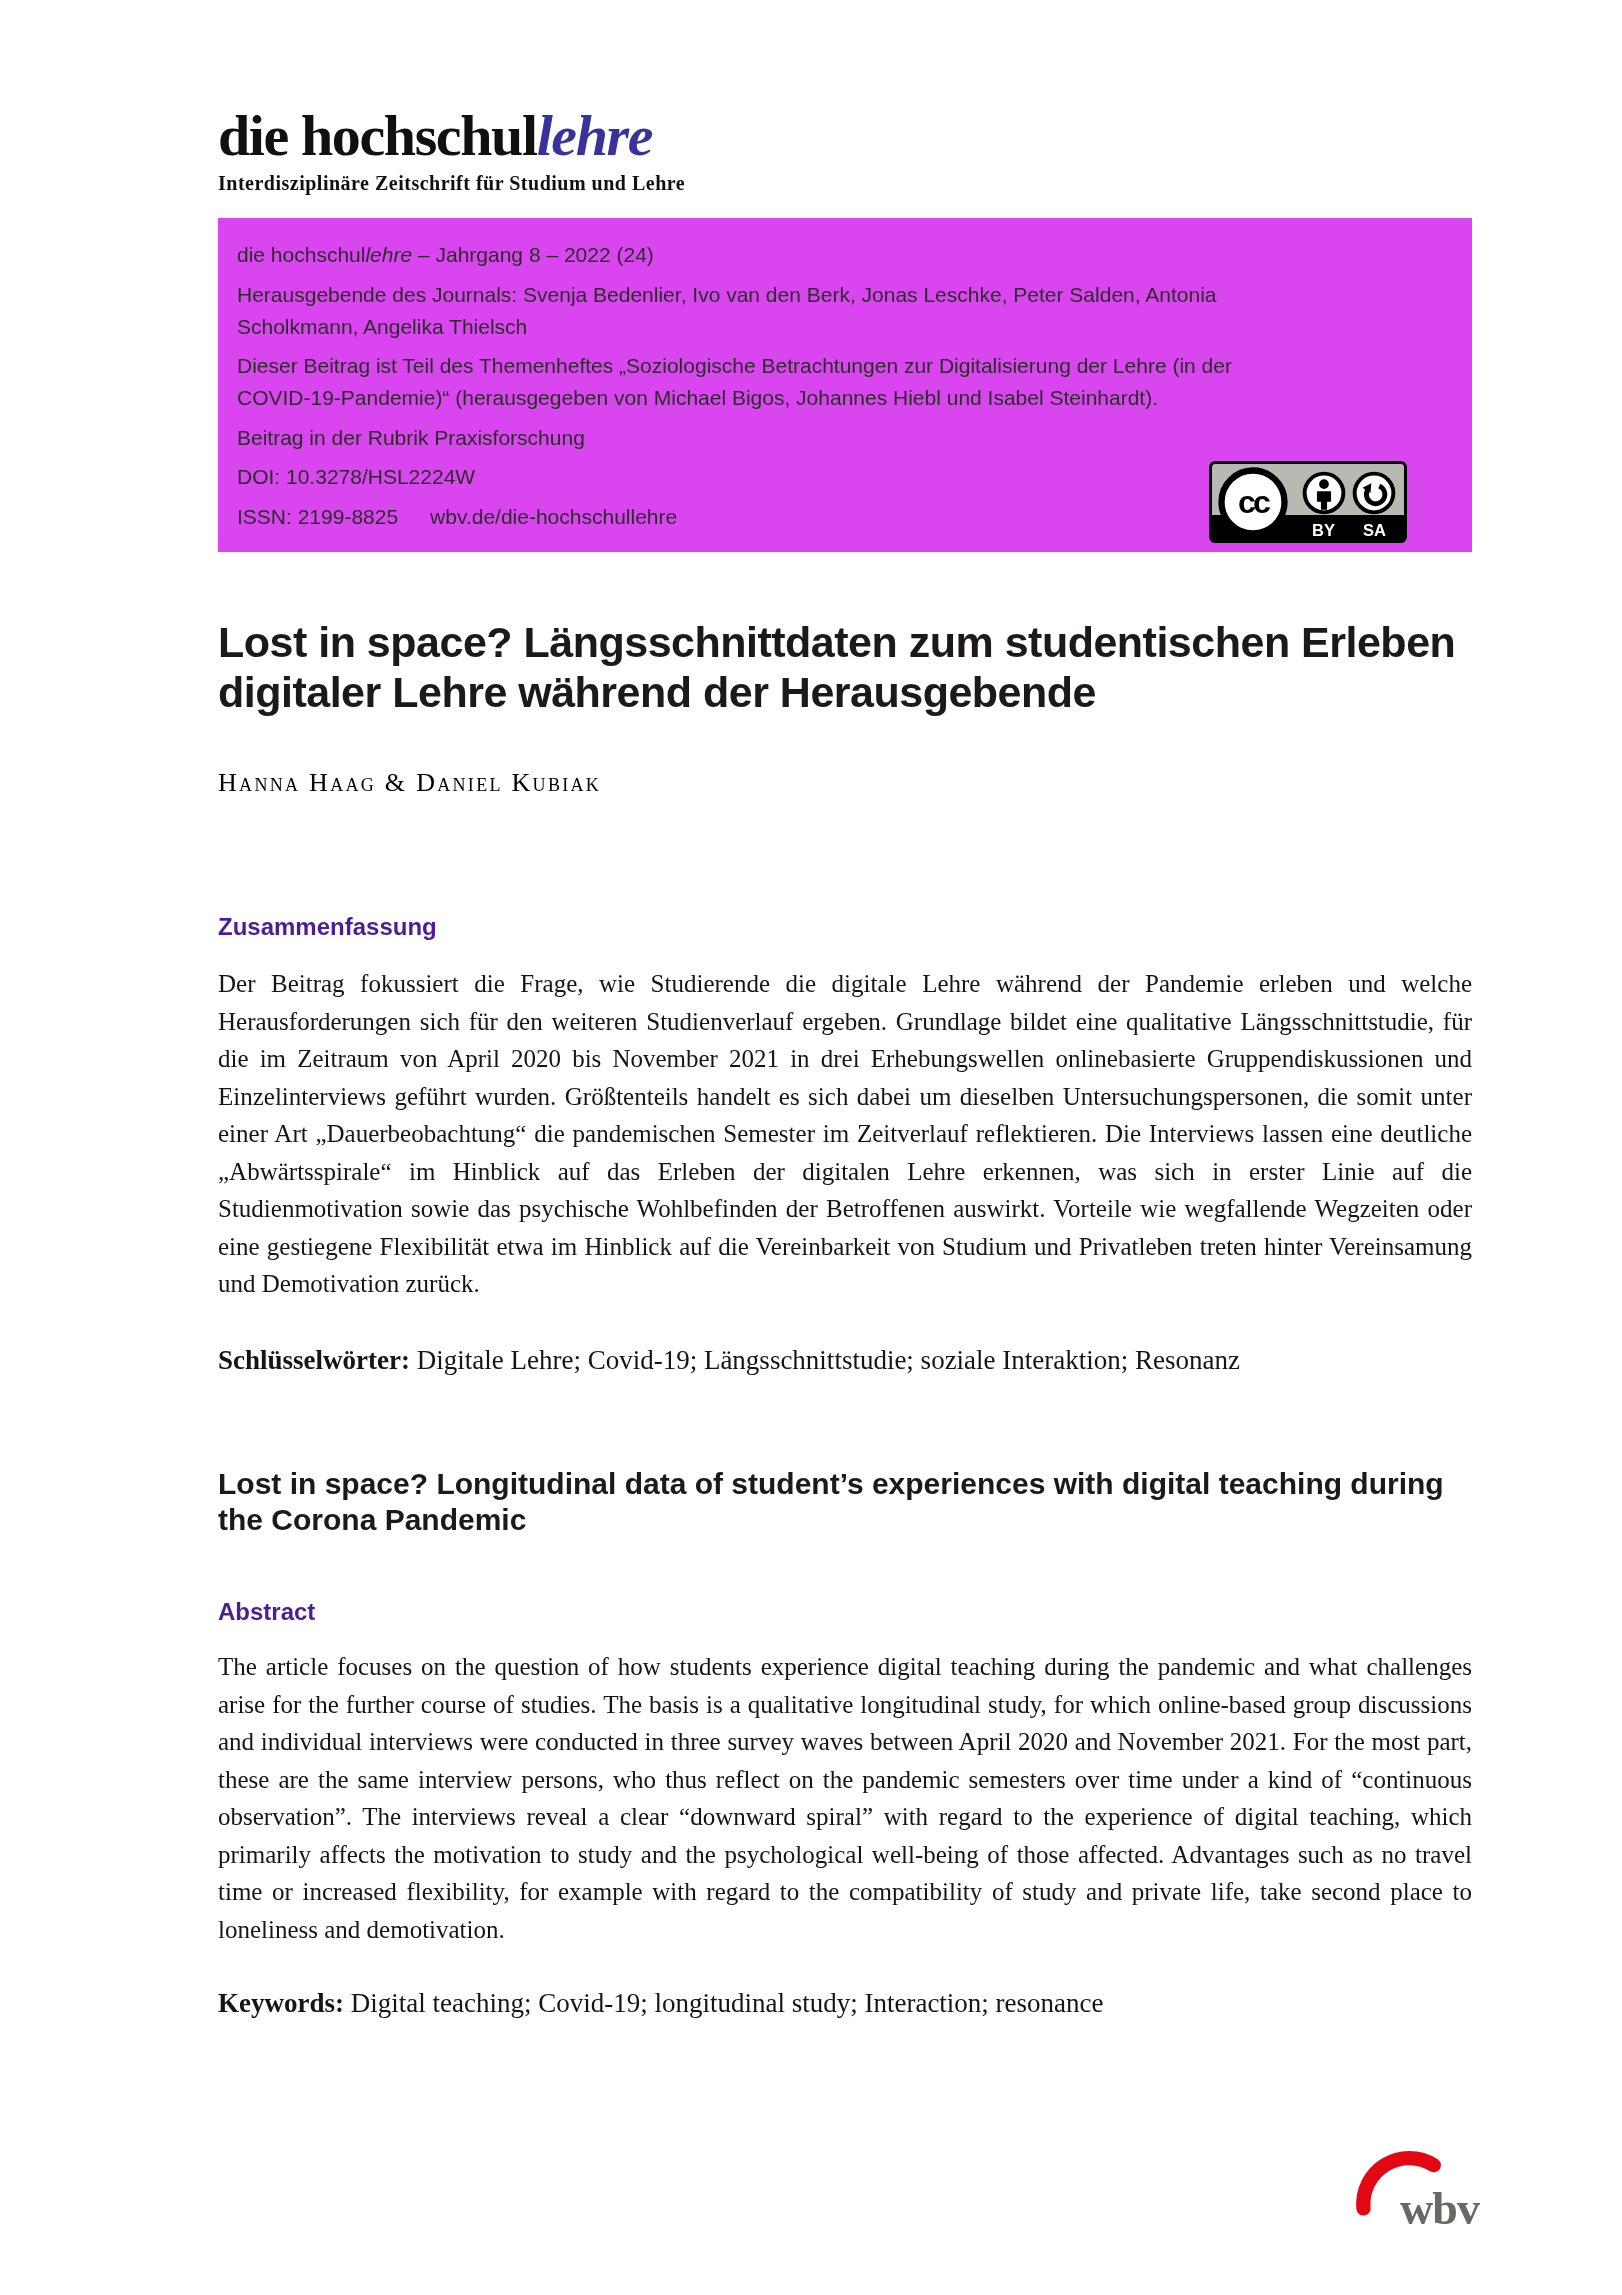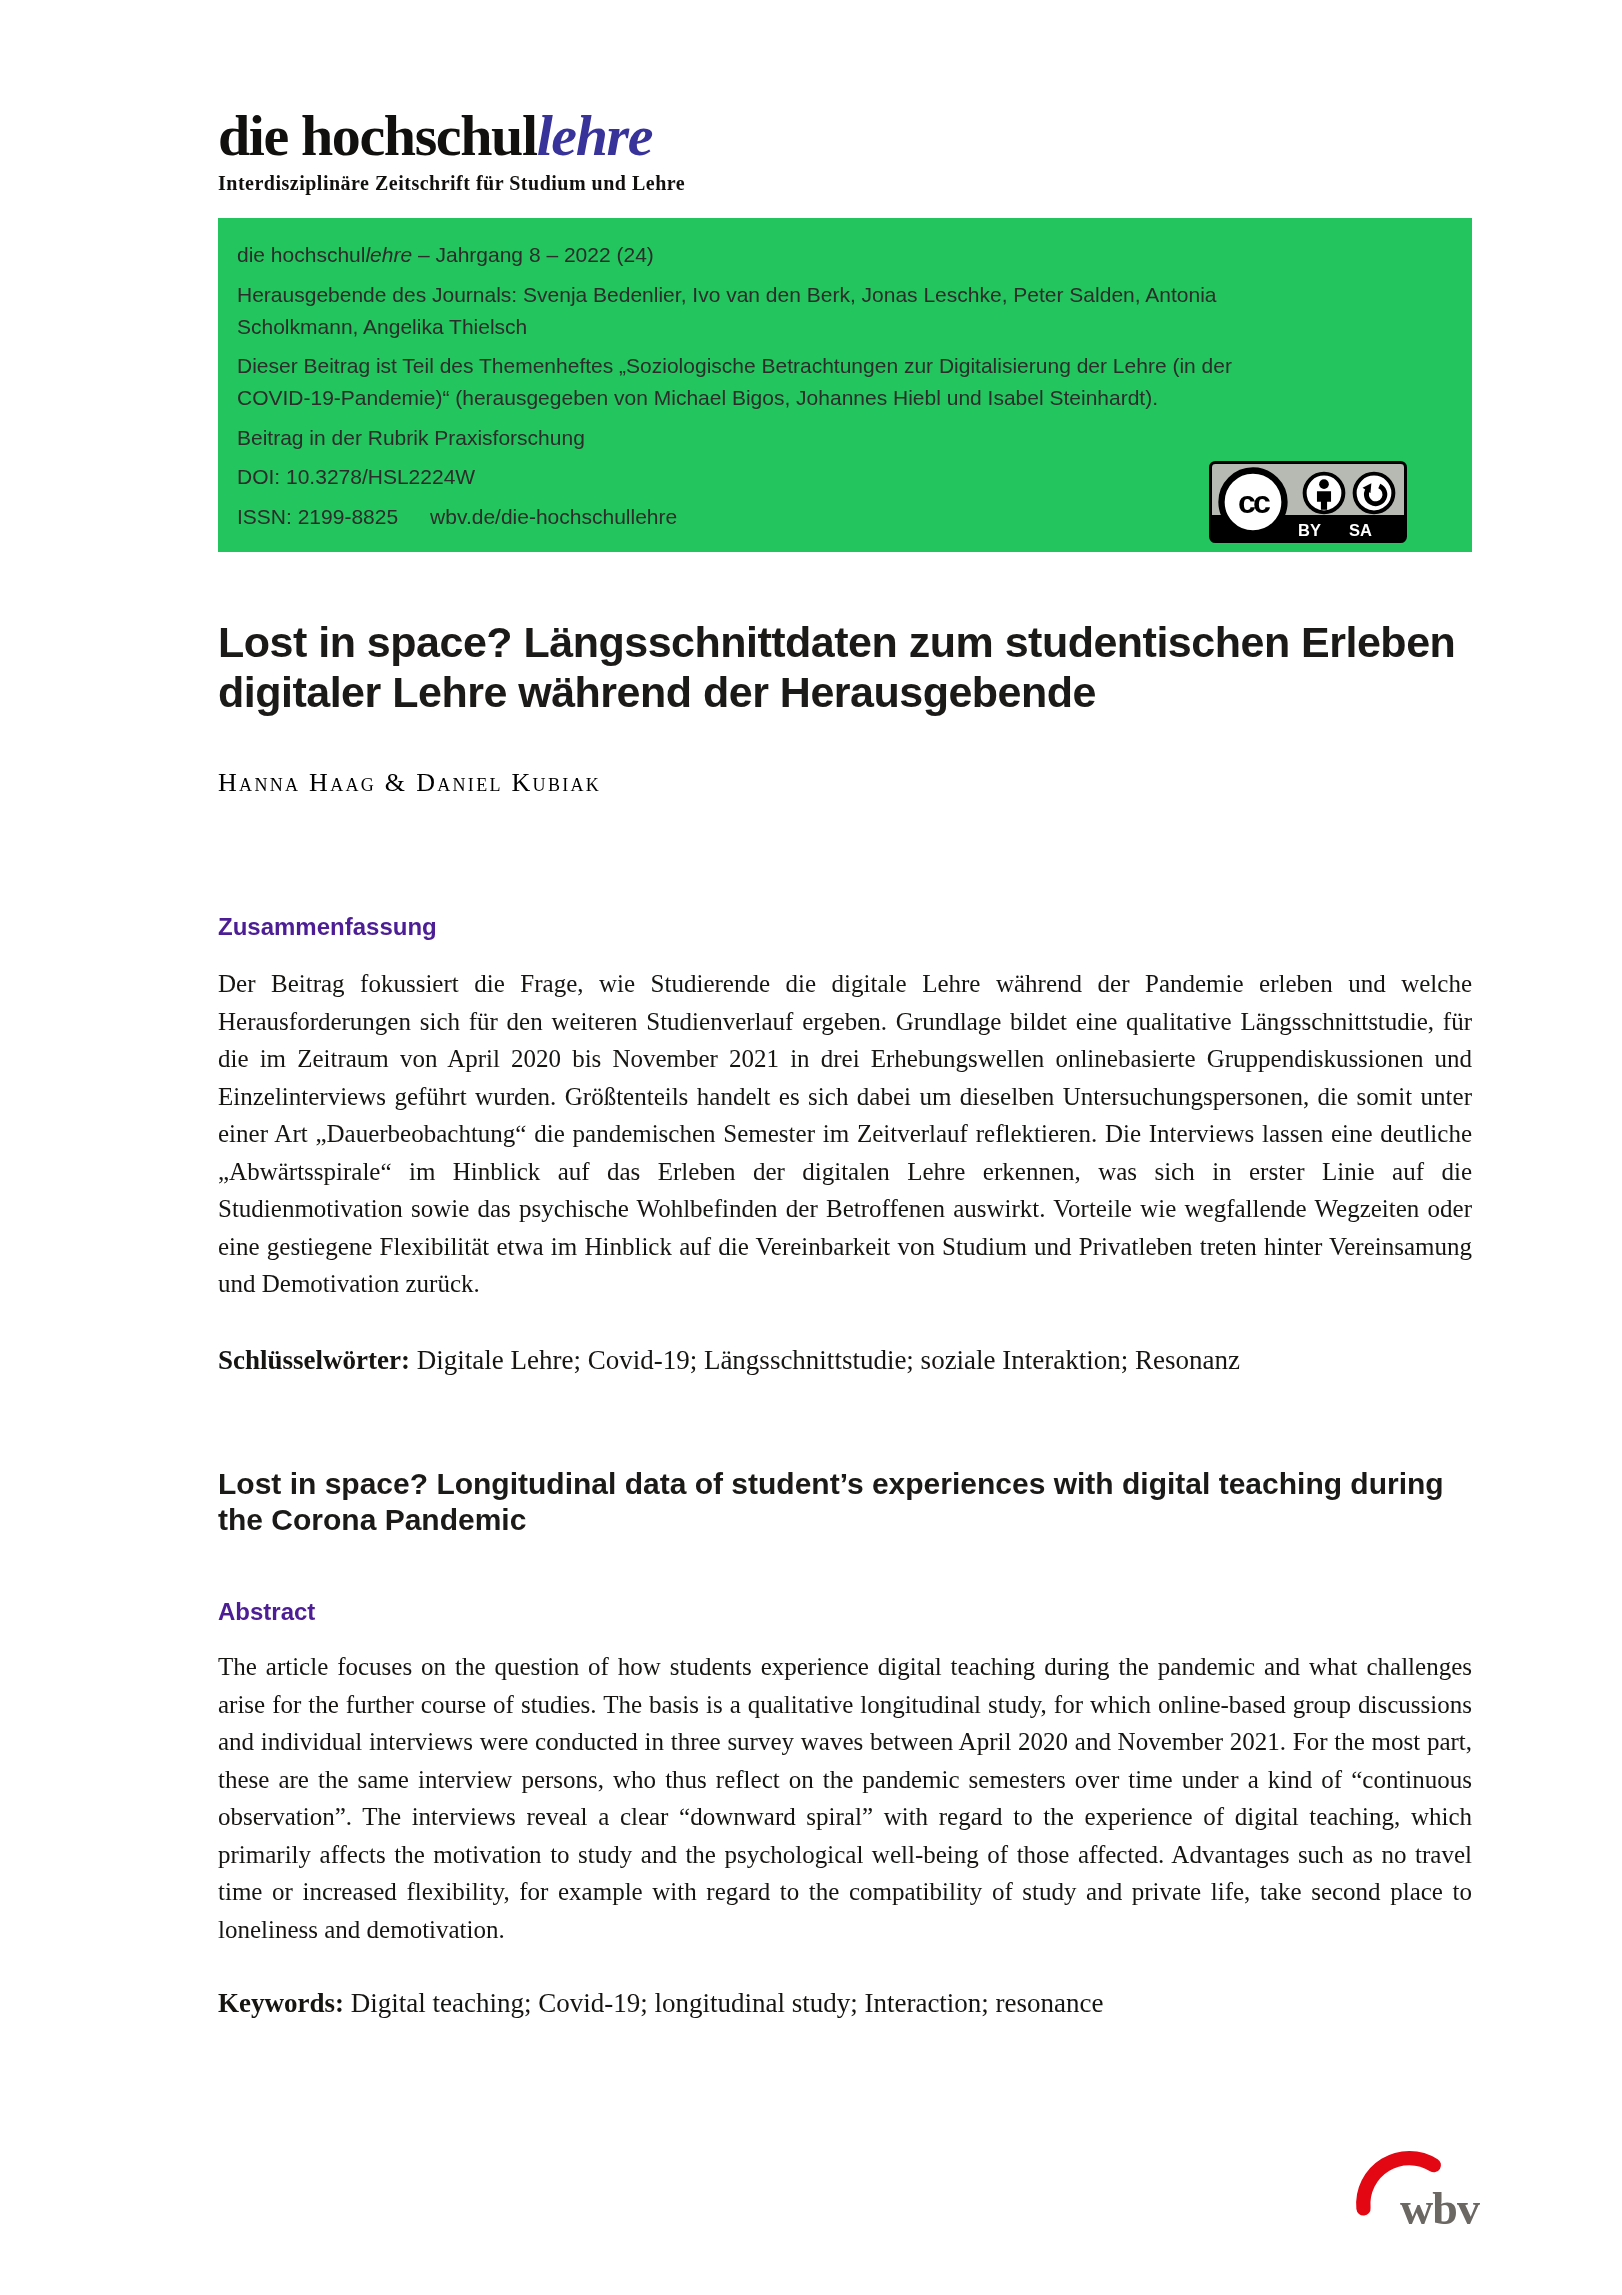--- a/index.html
+++ b/index.html
@@ -10,37 +10,37 @@
   }
   .content{position:absolute;left:218px;top:107px;width:1254px;}
 
   
   .logo{font-family:"Liberation Serif",serif;font-weight:bold;font-size:58px;line-height:1;letter-spacing:-1.4px;color:#12100e;}
   .logo .accent{color:#38329b;font-style:italic;}
   .logo-sub{font-family:"Liberation Serif",serif;font-weight:bold;font-size:20px;letter-spacing:0.5px;margin-top:7.3px;color:#12100e;}
 
   
   .meta-box{
-    background:#22c55e;margin-top:23px;padding:21px 18.4px 19px 19px;
+    background:#d946ef;margin-top:23px;padding:21px 18.4px 19px 19px;
     position:relative;box-sizing:border-box;
     font-family:"Liberation Sans",sans-serif;font-size:21px;line-height:1.5;color:#2c2c2a;
   }
   .meta-box p{margin:0 0 8.3px 0;max-width:1010px;}
   .meta-box p:last-of-type{margin-bottom:0;}
   .meta-box .it{font-style:italic;}
   .meta-link{margin-left:32px;}
 
   
   .cc-badge{
     position:absolute;right:65px;bottom:8.3px;width:198px;height:82px;
     background:#b6bab2;border:3.2px solid #000;border-radius:6.4px;box-sizing:border-box;
   }
   .cc-strip{position:absolute;left:0;right:0;bottom:0;height:25px;background:#000;}
   .cc-label{
-    position:absolute;bottom:1.8px;width:51px;
+    position:absolute;bottom:1.8px;width:51px;text-align:center;
     font-family:"Liberation Sans",sans-serif;font-weight:bold;font-size:16.5px;color:#fff;line-height:1;
   }
   .cc-label.by{left:86px;}
   .cc-label.sa{left:137px;}
   .cc-icon{position:absolute;}
   .cc-icon.cc-c{left:5.5px;top:2.8px;width:70px;height:70px;z-index:2;}
   .cc-icon.cc-by{left:90px;top:6.4px;width:44px;height:44px;}
   .cc-icon.cc-sa{left:140px;top:6.4px;width:44px;height:44px;}
 
   

